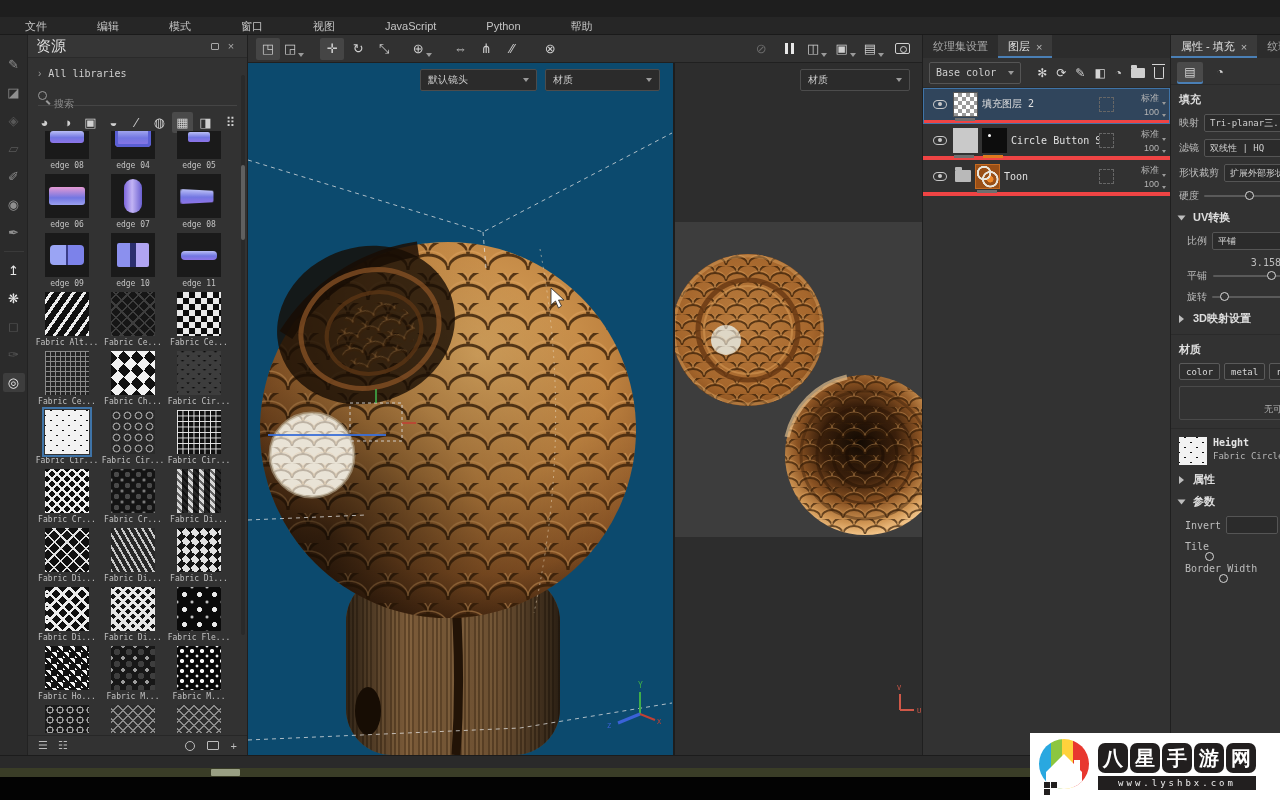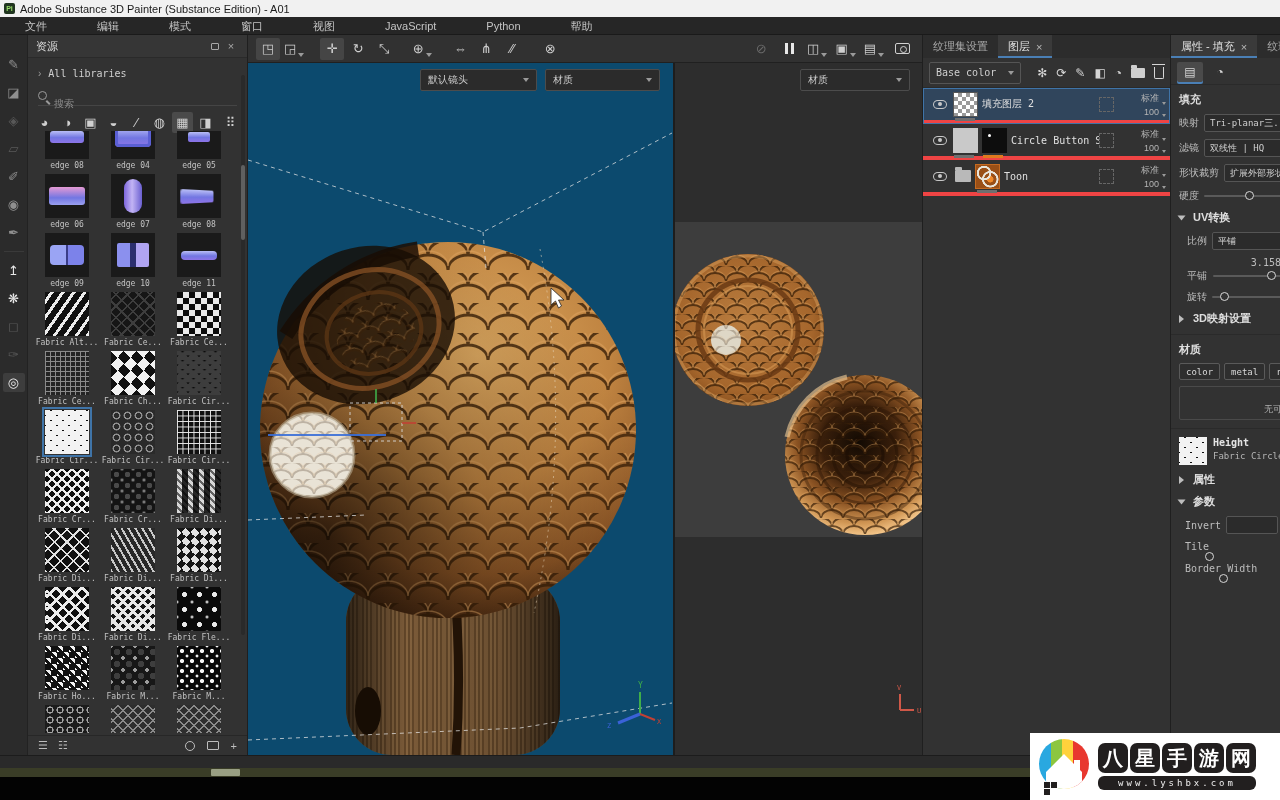--- a/index.html
+++ b/index.html
@@ -24,21 +24,21 @@
   .toolstrip{width:28px;background:#2b2b2b;border-right:1px solid #222;display:flex;flex-direction:column;align-items:center;padding-top:20px;gap:9px;flex:0 0 28px;}
   .tool{width:22px;height:19px;display:flex;align-items:center;justify-content:center;color:#8f8f8f;font-size:13px;border-radius:2px;}
   .tool.bright{color:#e8e8e8;}
   .tool.boxed{background:#3d3d3d;color:#ededed;}
   .tool.dim{color:#585858;}
   .tool-div{width:20px;height:1px;background:#3a3a3a;}
 
   
   .assets{width:220px;background:#323232;flex:0 0 220px;position:relative;overflow:hidden;border-right:1px solid #1f1f1f;}
   .panel-head{height:23px;background:#363636;display:flex;align-items:center;padding:0 8px;border-bottom:1px solid #2a2a2a;}
-  .panel-head .ph-title{color:#dedede;font-size:11px;flex:1;}
+  .panel-head .ph-title{color:#dedede;font-size:15px;flex:1;}
   .ph-btn{width:16px;height:14px;display:flex;align-items:center;justify-content:center;color:#a8a8a8;font-size:11px;}
   .float-sq{width:8px;height:7px;border:1px solid #a8a8a8;border-radius:1px;}
   .assets-crumb{height:22px;display:flex;align-items:center;gap:7px;padding:0 10px;color:#cfcfcf;font-size:10px;margin-top:4px;}
   .crumb-arrow{color:#9a9a9a;font-size:10px;}
   .search-row{height:20px;display:flex;align-items:center;gap:7px;margin:2px 10px 0 10px;border-bottom:1px solid #454545;}
   .lens{width:9px;height:9px;border:1.5px solid #9a9a9a;border-radius:50%;position:relative;}
   .lens::after{content:"";position:absolute;left:8px;top:8px;width:5px;height:1.5px;background:#9a9a9a;transform:rotate(45deg);transform-origin:0 0;}
   .search-input{background:transparent;border:none;outline:none;color:#bdbdbd;font-size:10px;width:150px;margin-top:16px;}
   .search-input::placeholder{color:#8d8d8d;}
   .filter-row{height:26px;display:flex;align-items:center;gap:2px;padding:0 6px;margin-top:3px;}
@@ -184,33 +184,29 @@
   .strip1{position:absolute;left:0;top:755px;width:1280px;height:13px;background:#2a2a2a;border-top:1px solid #1c1c1c;}
   .olivebar{position:absolute;left:0;top:768px;width:1280px;height:9px;background:#3a3d27;}
   .olivebar .othumb{position:absolute;left:211px;top:1px;width:29px;height:7px;background:#999f83;border-radius:1px;}
   .blackbar{position:absolute;left:0;top:777px;width:1280px;height:23px;background:#030303;}
 
   
   .watermark{position:absolute;left:1030px;top:733px;width:250px;height:67px;background:#ffffff;display:flex;align-items:center;padding:0 6px;gap:6px;z-index:50;}
   .wm-chars{display:flex;gap:2px;}
   .wm-char{width:30px;height:30px;background:#221f1f;border-radius:7px;color:#fff;font-size:20px;font-weight:bold;display:flex;align-items:center;justify-content:center;}
   .wm-right{display:flex;flex-direction:column;gap:3px;}
-  .wm-url{background:#221f1f;border-radius:6px;color:#eee;font-size:9px;letter-spacing:3px;text-align:center;padding:2px 4px;font-family:"DejaVu Sans Mono",monospace;}
+  .wm-url{background:#221f1f;border-radius:0;color:#eee;font-size:9px;letter-spacing:3px;text-align:center;padding:2px 4px;font-family:"DejaVu Sans Mono",monospace;}
 
   svg text{font-family:"DejaVu Sans Mono",monospace;}
 </style>
 </head>
 <body>
 
 <div id="screen">
 
-  <div class="titlebar">
-    <div class="app-icon">Pi</div>
-    <span class="title">Adobe Substance 3D Painter (Substance Edition) - A01</span>
-  </div>
 
   <div class="menubar">
 
   <span class="menu-item">文件</span>
       <span class="menu-item">编辑</span>
       <span class="menu-item">模式</span>
       <span class="menu-item">窗口</span>
       <span class="menu-item">视图</span>
       <span class="menu-item">JavaScript</span>
       <span class="menu-item">Python</span>

